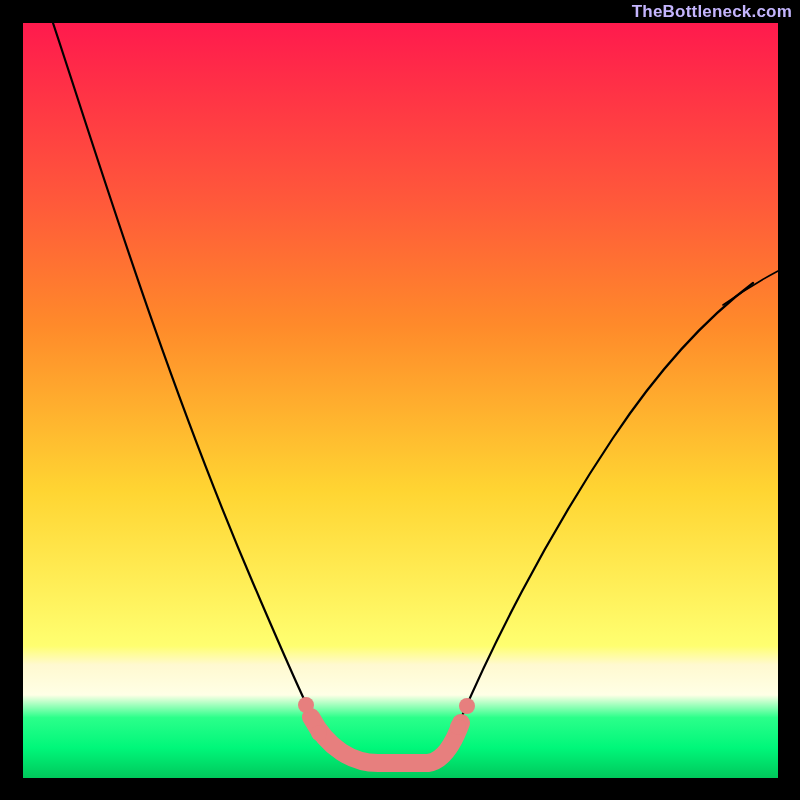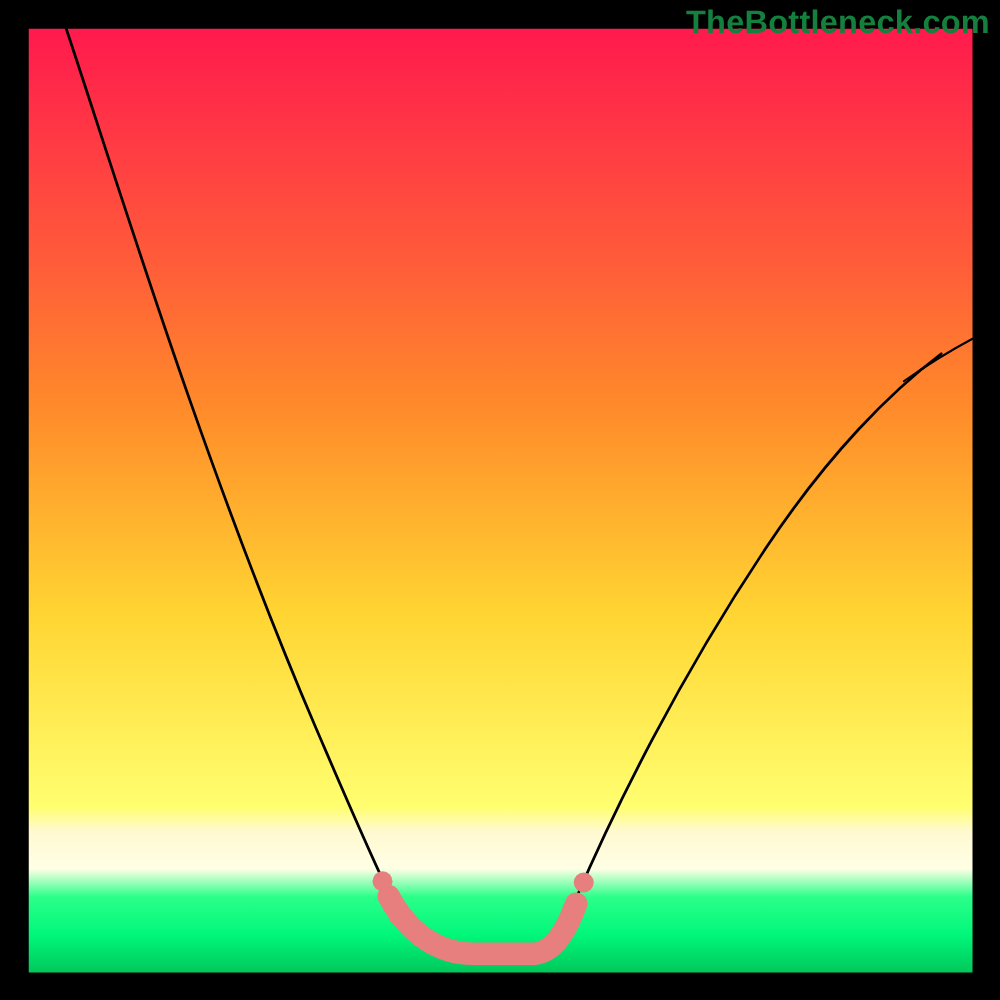--- a/index.html
+++ b/index.html
@@ -40,23 +40,23 @@
       #2bff8a 92%,
       #00f77a 96%,
       #00c85b 100%
     );
   }
   
   .watermark {
     position: absolute;
     top: 2px;
     right: 8px;
-    font-size: 26px;
+    font-size: 17px;
     font-weight: 600;
-    color: #15803d;
+    color: #c4b5fd;
     letter-spacing: 0.2px;
     user-select: none;
   }
   
   svg.plot-svg {
     position: absolute;
     left: 23px;
     top: 23px;
     width: 755px;
     height: 755px;

